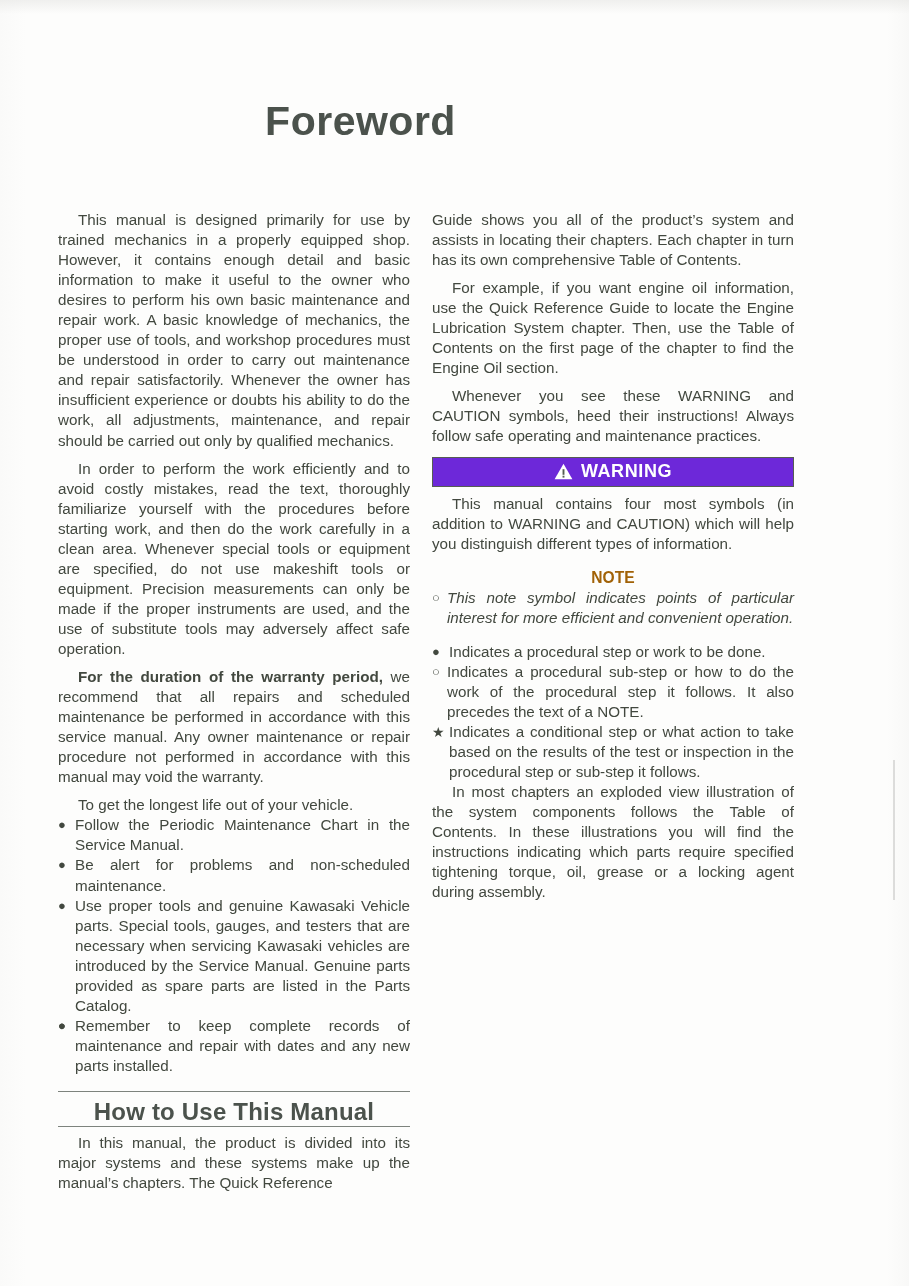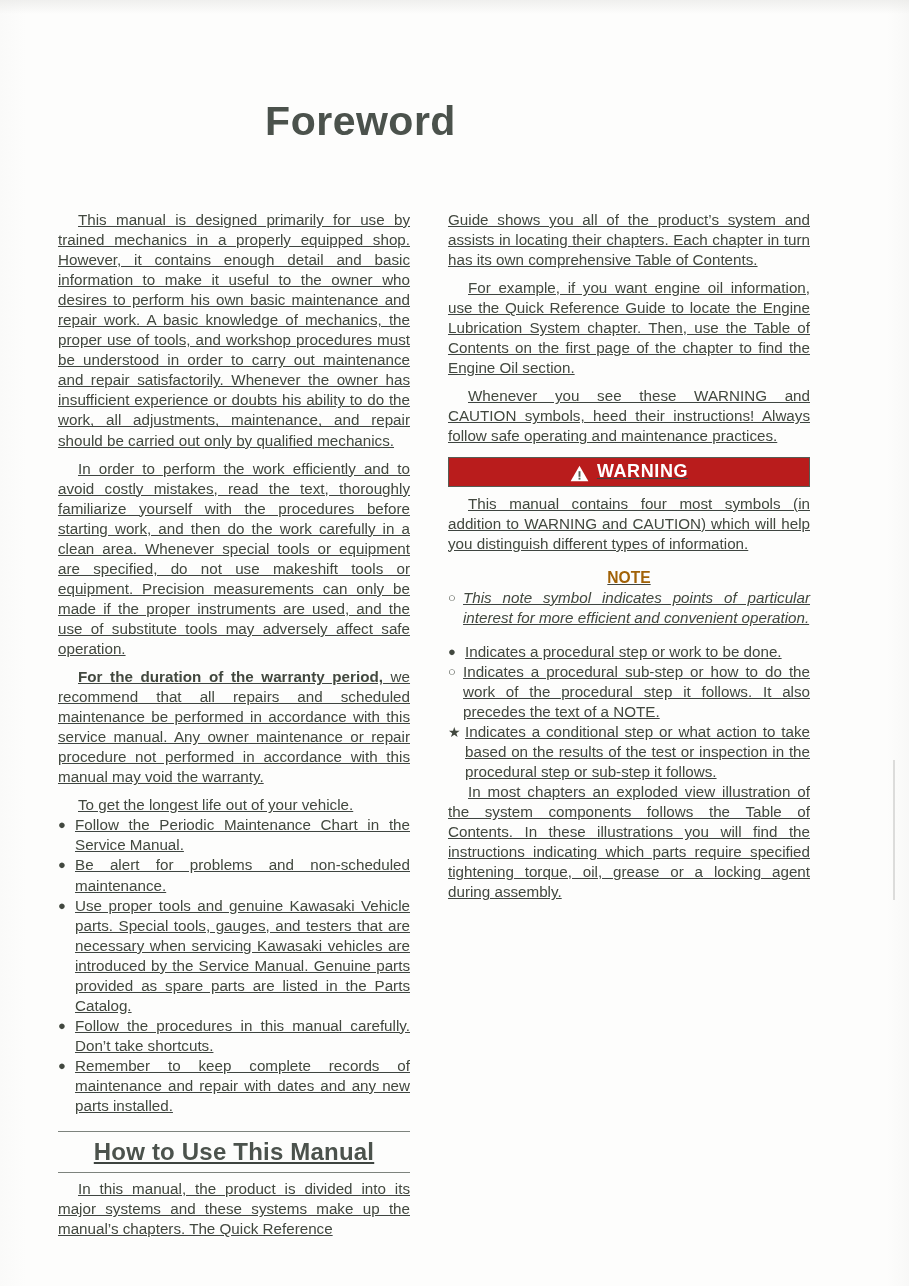--- a/index.html
+++ b/index.html
@@ -54,22 +54,21 @@
     letter-spacing: 0.5px;
     color: #4b524c;
   }
 
   .columns {
     position: absolute;
     top: 210px;
     left: 58px;
     width: 795px;
     display: flex;
-    gap: 38px;
-    text-decoration: underline;
+    gap: 22px;
   }
   .col {
     width: 352px;
     flex: 0 0 352px;
   }
   .col.right { width: 362px; flex: 0 0 362px; }
 
   p.body {
     margin: 0;
     font-size: 15.2px;
@@ -107,43 +106,43 @@
   }
   ul.bullets li .mk.disc { font-size: 13px; }
   ul.bullets li .mk.circ { font-size: 13px; }
   ul.bullets li .mk.star { font-size: 14px; }
   ul.bullets li.tight-marker { padding-left: 15px; }
 
   .section-head {
     margin-top: 15px;
     border-top: 1.3px solid #7d837d;
     border-bottom: 1.3px solid #7d837d;
-    padding: 6px 0 6px 0;
+    padding: 6px 0 0 0;
     text-align: center;
     font-size: 24px;
     font-weight: bold;
     color: #4b524c;
     letter-spacing: 0.2px;
   }
 
   
   .warnbox {
     margin-top: 10px;
     border: 1.4px solid #565c54;
   }
   .warnbox .bar {
-    background: #b91c1c;
+    background: #6d28d9;
     color: #ffffff;
     text-align: center;
     font-size: 18px;
     font-weight: bold;
     letter-spacing: 0.6px;
     padding: 3px 0 4px 0;
     display: flex;
-    align-items: flex-end;
+    align-items: center;
     justify-content: center;
     gap: 8px;
   }
   .warnbox .bar svg { display: block; }
   .warnbox .bodytext {
     padding: 7px 9px 9px 9px;
     font-size: 15.2px;
     line-height: 20.2px;
     font-weight: bold;
     text-align: justify;
@@ -220,21 +219,21 @@
       <p class="body indent">In order to perform the work efficiently and to avoid costly mistakes, read the text, thoroughly familiarize yourself with the procedures before starting work, and then do the work carefully in a clean area. Whenever special tools or equipment are specified, do not use makeshift tools or equipment.  Precision measurements can only be made if the proper instruments are used, and the use of substitute tools may adversely affect safe operation.</p>
 
       <p class="body indent"><span class="b">For the duration of the warranty period,</span><span> we recommend that all repairs and scheduled maintenance be performed in accordance with this service manual. Any owner maintenance or repair procedure not performed in accordance with this manual may void the warranty.</span></p>
 
       <p class="body indent">To get the longest life out of your vehicle.</p>
 
       <ul class="bullets">
         <li><span class="mk disc">●</span><span>Follow the Periodic Maintenance Chart in the Service Manual.</span></li>
         <li><span class="mk disc">●</span><span>Be alert for problems and non-scheduled maintenance.</span></li>
         <li><span class="mk disc">●</span><span>Use proper tools and genuine Kawasaki Vehicle parts.  Special tools, gauges, and testers that are necessary when servicing Kawasaki vehicles are introduced by the Service Manual.  Genuine parts provided as spare parts are listed in the Parts Catalog.</span></li>
-        <li><span class="mk disc">●</span><span>Follow the procedures in this manual carefully.  Don’t take shortcuts.</span></li>
+        <li><span class="mk disc">●</span></li>
         <li><span class="mk disc">●</span><span>Remember to keep complete records of maintenance and repair with dates and any new parts installed.</span></li>
       </ul>
 
       <div class="section-head">How to Use This Manual</div>
 
       <p class="body indent" style="margin-top:6px;">In this manual, the product is divided into its major systems and these systems make up the manual’s chapters.  The Quick Reference</p>
     </div>
 
     <div class="col right">
 

